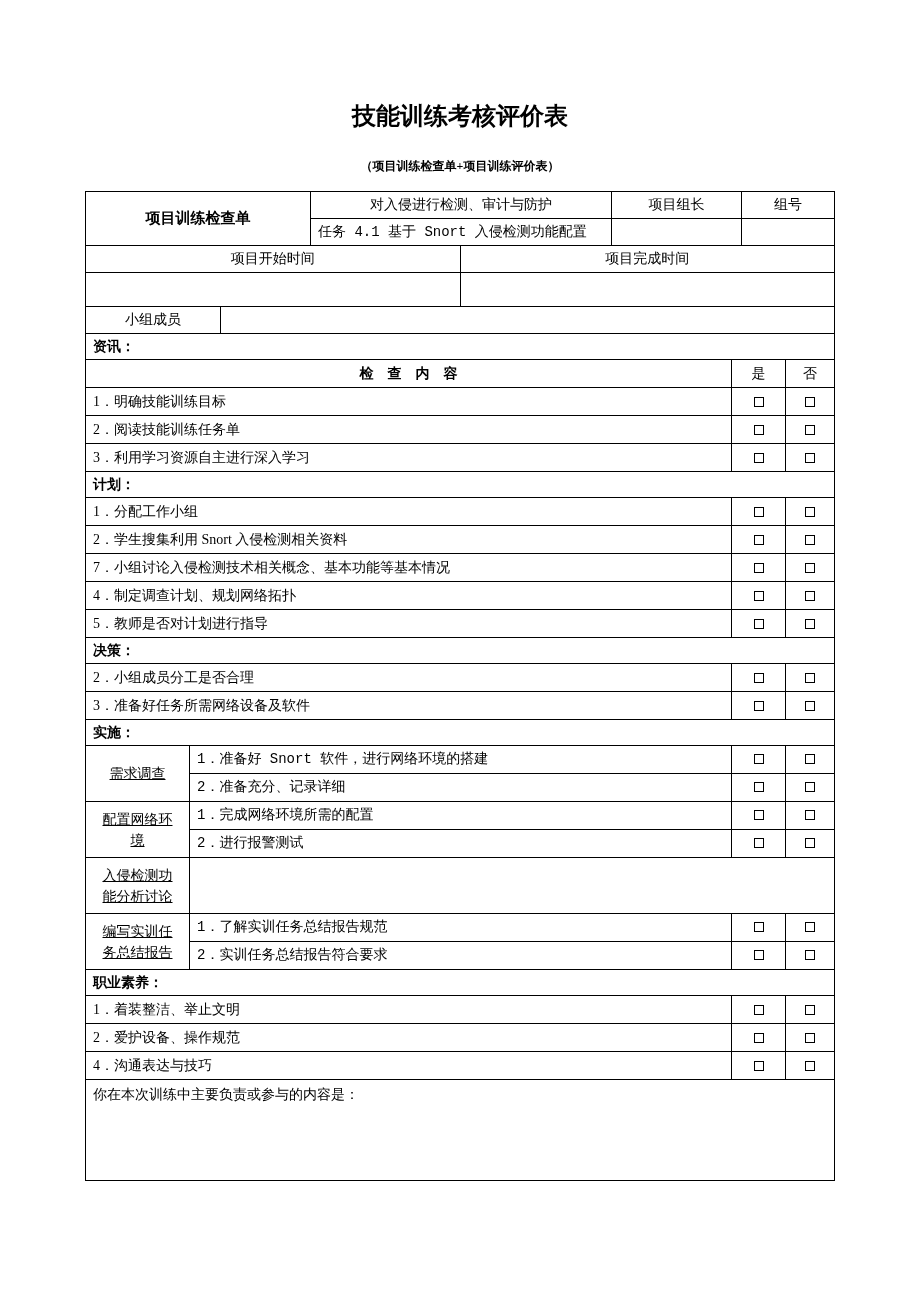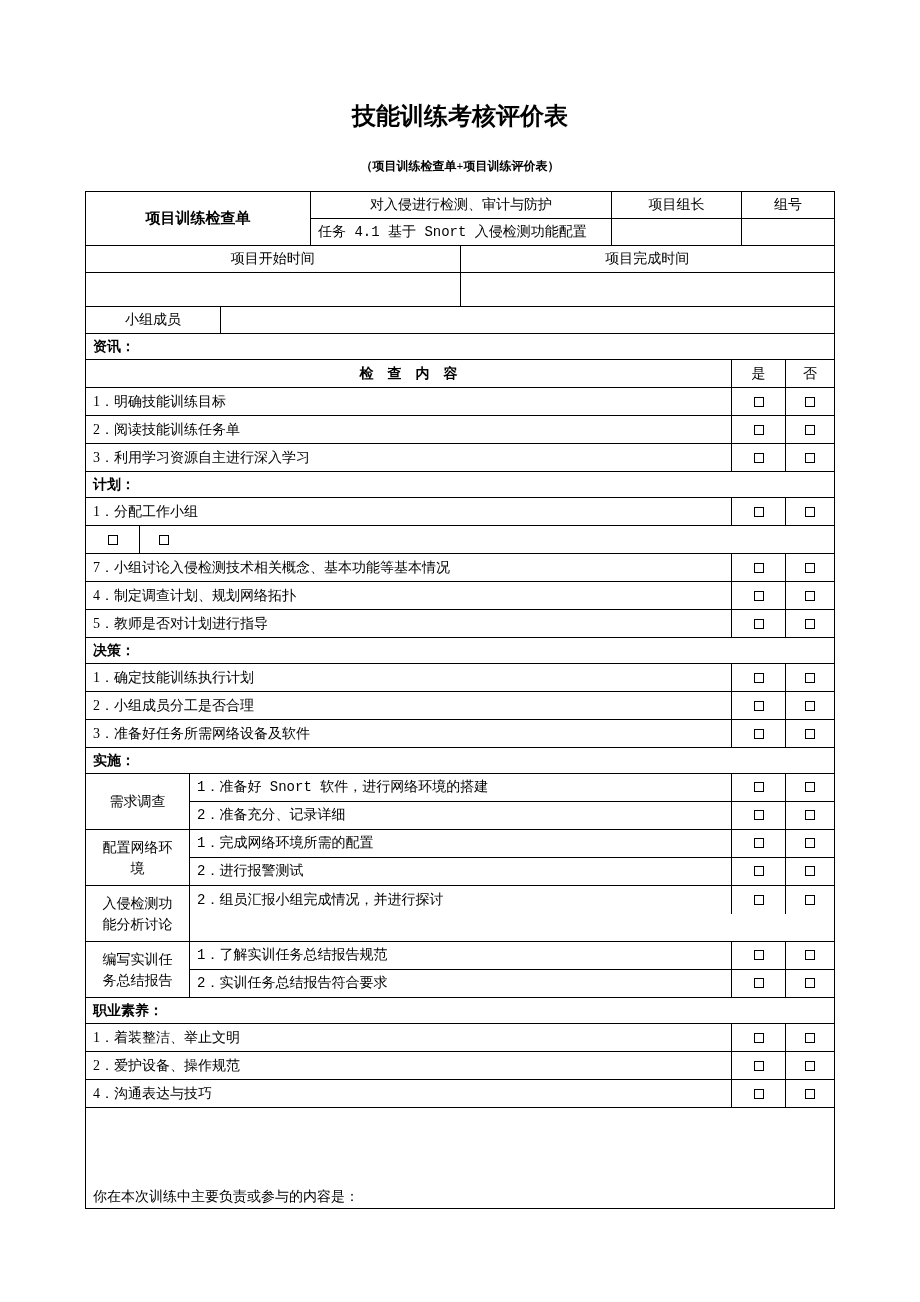--- a/index.html
+++ b/index.html
@@ -19,30 +19,30 @@
   .td { display: flex; align-items: center; border-right: 1px solid #000; padding: 2px 7px; min-width: 0; }
   .tr > .td:last-child, .vstack .tr > .td:last-child { border-right: none; }
   .tr > .vstack:last-child { border-right: none; }
   .center { justify-content: center; text-align: center; }
   .bold { font-weight: bold; }
   .flex1 { flex: 1; }
   .w225 { width: 225px; flex: none; }
   .w130 { width: 130px; flex: none; }
   .w92  { width: 92px;  flex: none; }
   .w135 { width: 135px; flex: none; }
-  .w104 { width: 104px; flex: none; }
+  .w104 { width: 104px; flex: none; text-decoration: underline; }
   .w54  { width: 54px;  flex: none; }
   .w48  { width: 48px;  flex: none; }
   .h54 { height: 54px; } .h27 { height: 27px; } .h34 { height: 34px; }
   .h28 { height: 28px; } .h26 { height: 26px; } .h56 { height: 56px; }
   .h100 { height: 100px; }
   .cbcell { justify-content: center; }
   .cb { width: 10px; height: 10px; border: 1px solid #000; display: inline-block; background: #fff; }
   .gcell { justify-content: center; text-align: center; padding: 2px 12px; line-height: 1.5; }
-  .footer-cell { align-items: flex-end; padding-top: 6px; }
+  .footer-cell { align-items: flex-start; padding-top: 6px; }
   .hdrbig { font-size: 15px; }
 </style>
 </head>
 <body>
 
 <div class="page">
 
   <div class="title">技能训练考核评价表</div>
   <div class="subtitle">（项目训练检查单+项目训练评价表）</div>
 
@@ -122,20 +122,21 @@
     <div class="tr h28">
       <div class="td flex1">1．分配工作小组</div>
       <div class="td w54 cbcell">
           <span class="cb"></span>
         </div>
       <div class="td w48 cbcell">
           <span class="cb"></span>
         </div>
     </div>
     <div class="tr h28">
+      <div class="td flex1">2．学生搜集利用 Snort 入侵检测相关资料</div>
       <div class="td w54 cbcell">
           <span class="cb"></span>
         </div>
       <div class="td w48 cbcell">
           <span class="cb"></span>
         </div>
     </div>
     <div class="tr h28">
       <div class="td flex1">7．小组讨论入侵检测技术相关概念、基本功能等基本情况</div>
       <div class="td w54 cbcell">
@@ -159,29 +160,20 @@
       <div class="td w54 cbcell">
           <span class="cb"></span>
         </div>
       <div class="td w48 cbcell">
           <span class="cb"></span>
         </div>
     </div>
 
     <div class="tr h26">
       <div class="td flex1 bold">决策：</div>
-    </div>
-    <div class="tr h28">
-      <div class="td flex1">1．确定技能训练执行计划</div>
-      <div class="td w54 cbcell">
-          <span class="cb"></span>
-        </div>
-      <div class="td w48 cbcell">
-          <span class="cb"></span>
-        </div>
     </div>
     <div class="tr h28">
       <div class="td flex1">2．小组成员分工是否合理</div>
       <div class="td w54 cbcell">
           <span class="cb"></span>
         </div>
       <div class="td w48 cbcell">
           <span class="cb"></span>
         </div>
     </div>
@@ -243,29 +235,20 @@
           <div class="td w48 cbcell">
               <span class="cb"></span>
             </div>
         </div>
       </div>
     </div>
 
     <div class="tr h56">
       <div class="td w104 gcell">入侵检测功能分析讨论</div>
       <div class="vstack">
-        <div class="tr h28">
-          <div class="td flex1">2．组员汇报小组完成情况，并进行探讨</div>
-          <div class="td w54 cbcell">
-              <span class="cb"></span>
-            </div>
-          <div class="td w48 cbcell">
-              <span class="cb"></span>
-            </div>
-        </div>
       </div>
     </div>
 
     <div class="tr h56">
       <div class="td w104 gcell">编写实训任务总结报告</div>
       <div class="vstack">
         <div class="tr h28">
           <div class="td flex1">1．了解实训任务总结报告规范</div>
           <div class="td w54 cbcell">
               <span class="cb"></span>

